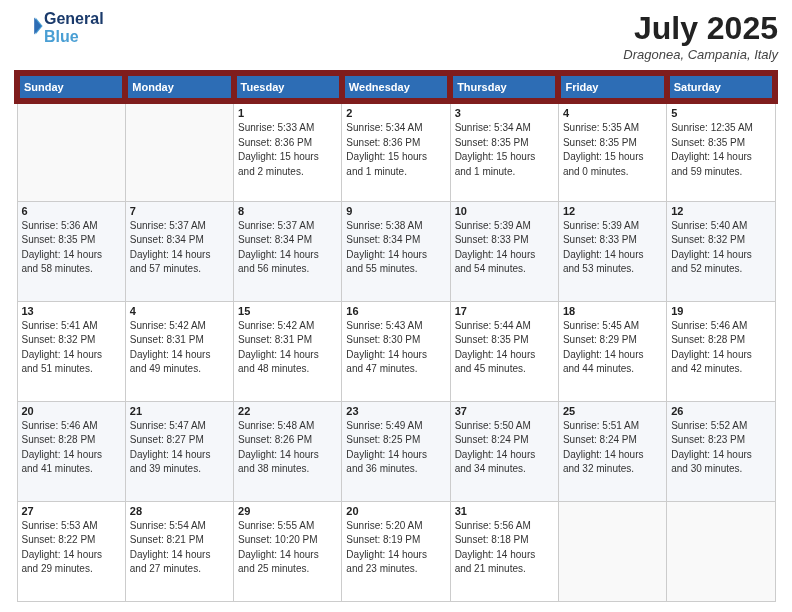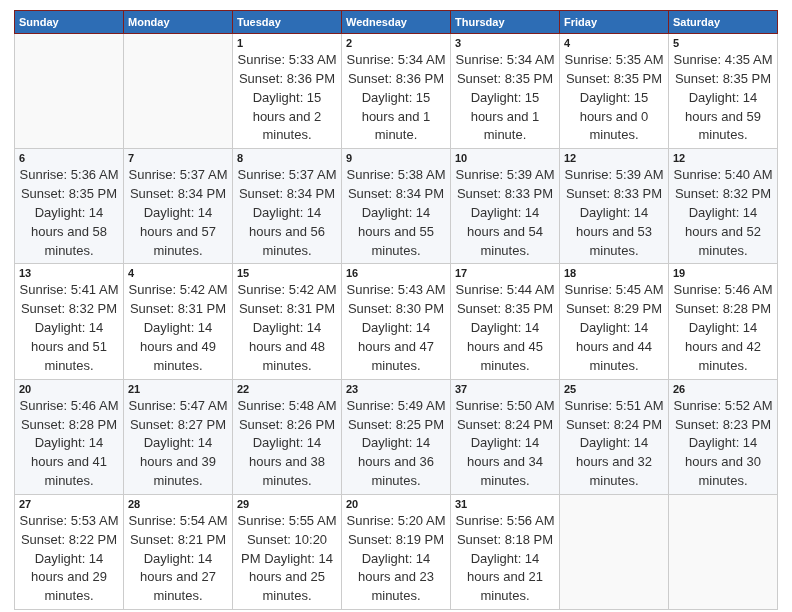--- a/index.html
+++ b/index.html
@@ -52,21 +52,21 @@
       width: 100%;
       table-layout: fixed;
     }
     .calendar th {
       background: #2d6db5;
       color: #fff;
       font-size: 11px;
       font-weight: bold;
       padding: 5px 4px;
       text-align: left;
-      border: 1px solid #7f1d1d;
+      border: 6px solid #7f1d1d;
     }
     .calendar td {
       border: 1px solid #ccc;
       vertical-align: top;
       padding: 3px 4px;
       font-size: 9.5px;
       color: #333;
       background: #fff;
       height: 88px;
     }
@@ -74,33 +74,50 @@
       background: #f5f7fa;
     }
     .day-num {
       font-size: 11px;
       font-weight: bold;
       color: #222;
       display: block;
       margin-bottom: 2px;
     }
     .day-info {
-      font-size: 13px;
+      font-size: 10px;
       color: #333;
       line-height: 1.45;
-      text-align: center;
     }
     .empty-cell {
       background: #f9f9f9 !important;
     }
   </style>
 </head>
 <body>
 
 <div class="page">
+  <div class="header">
+    <div class="logo">
+      <div>
+        <svg class="logo-icon" viewBox="0 0 40 40">
+          <polygon points="28,8 38,20 28,32" fill="#4a9fd4"></polygon>
+          <polygon points="26,8 36,20 26,32" fill="#2d6db5"></polygon>
+        </svg>
+      </div>
+      <div>
+        <div style="font-size:16px;font-weight:bold;color:#1a3a6b;line-height:1.1;"><span style="color:#1a3a6b;">General</span></div>
+        <div style="font-size:16px;font-weight:bold;color:#4a9fd4;line-height:1.1;">Blue</div>
+      </div>
+    </div>
+    <div class="title-block">
+      <div class="month-title">July 2025</div>
+      <div class="location">Dragonea, Campania, Italy</div>
+    </div>
+  </div>
 
   <table class="calendar">
     <thead>
       <tr>
         <th>Sunday</th>
         <th>Monday</th>
         <th>Tuesday</th>
         <th>Wednesday</th>
         <th>Thursday</th>
         <th>Friday</th>
@@ -134,21 +151,21 @@
           </td>
           <td>
             <span class="day-num">4</span>
             <div class="day-info">Sunrise: 5:35 AM
 Sunset: 8:35 PM
 Daylight: 15 hours
 and 0 minutes.</div>
           </td>
           <td>
             <span class="day-num">5</span>
-            <div class="day-info">Sunrise: 4:35 AM
+            <div class="day-info">Sunrise: 12:35 AM
 Sunset: 8:35 PM
 Daylight: 14 hours
 and 59 minutes.</div>
           </td>
         </tr>
         <tr>
           <td>
             <span class="day-num">6</span>
             <div class="day-info">Sunrise: 5:36 AM
 Sunset: 8:35 PM

